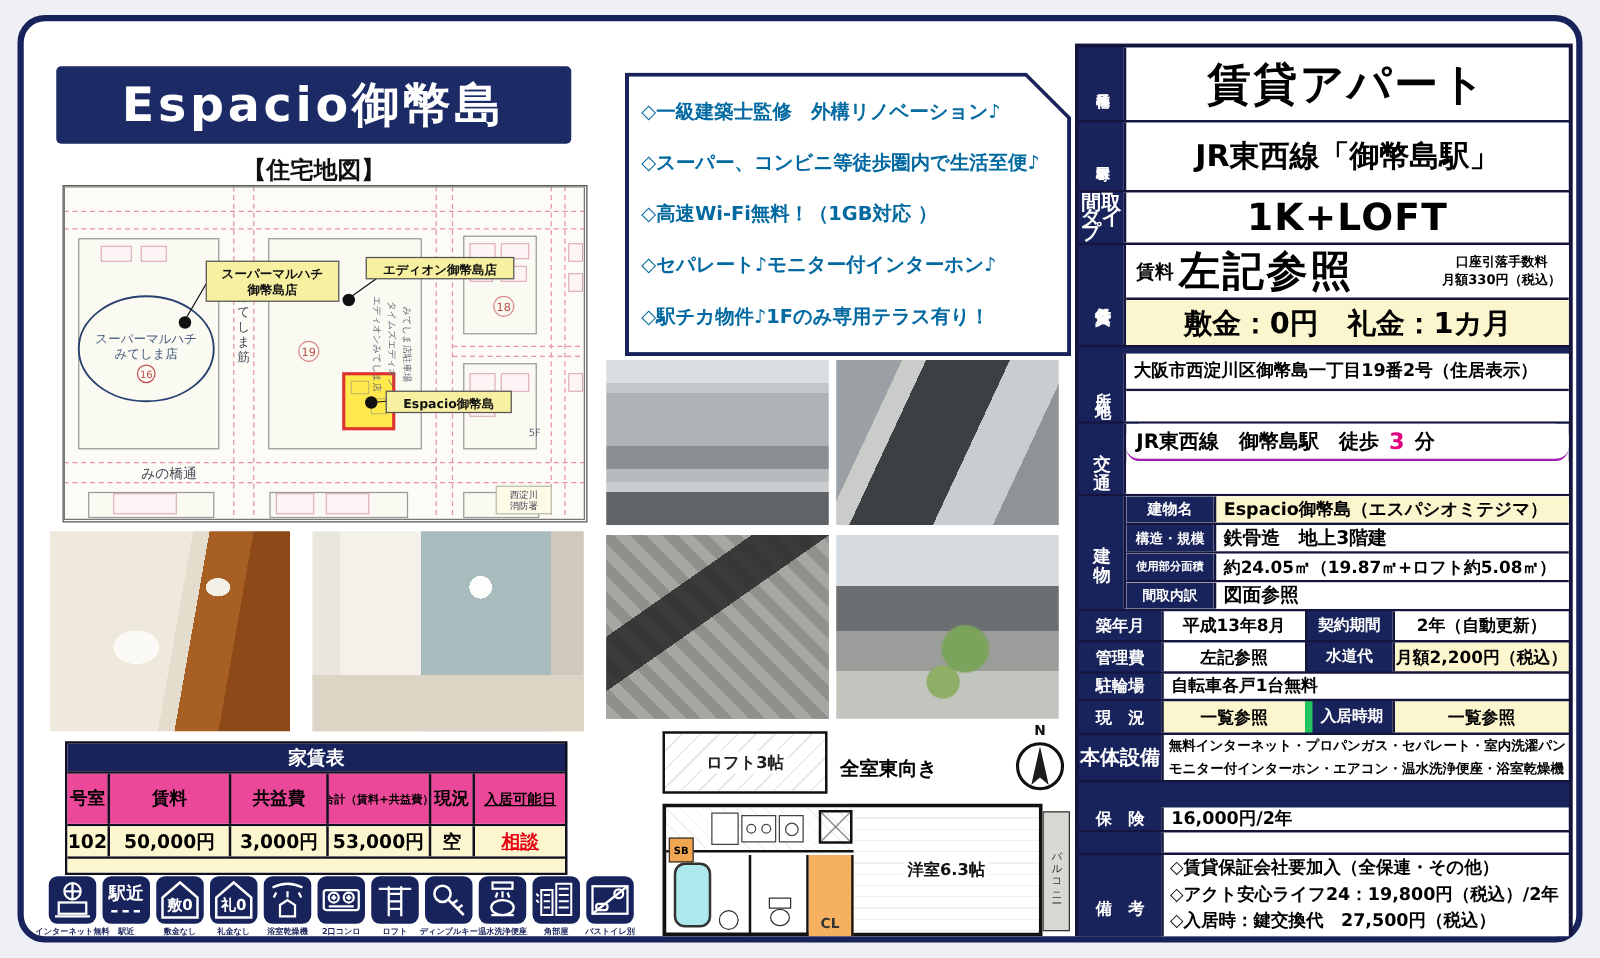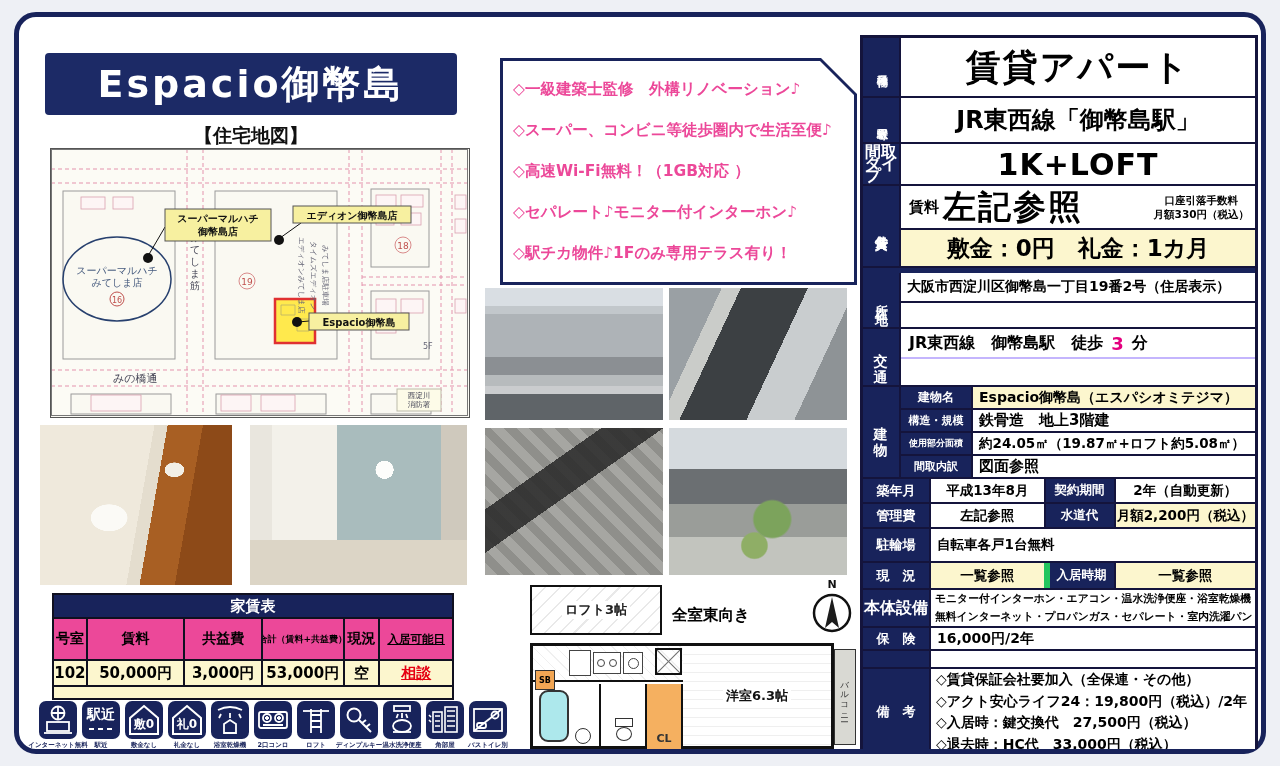--- a/index.html
+++ b/index.html
@@ -42,21 +42,21 @@
   .icon-sq svg { position:absolute; left:0; top:0; }
   .icon-badge { position:absolute; width:100%; text-align:center; color:#fff; font-weight:bold; }
   .icon-label { font-size:6.5px; color:#18235B; font-weight:bold; white-space:nowrap; margin-top:2px; }
 
   
   .features-outer { left:481px; top:41px; width:357px; height:227px; background:#18235B;
      clip-path:polygon(0 0, calc(100% - 36px) 0, 100% 36px, 100% 100%, 0 100%); }
   .features-inner { position:absolute; left:3px; top:3px; width:351px; height:221px; background:#fff;
      clip-path:polygon(0 0, calc(100% - 34px) 0, 100% 34px, 100% 100%, 0 100%);
      display:flex; flex-direction:column; justify-content:space-around; padding:8px 10px; }
-  .feature-line { font-size:15.5px; font-weight:bold; color:#ec4899; white-space:nowrap; }
+  .feature-line { font-size:15.5px; font-weight:bold; color:#0369a1; white-space:nowrap; }
 
   
   .fp-zone { left:503px; top:560px; width:336px; height:192px; }
   .fp-loft { left:8px; top:8px; width:132px; height:50px; border:2.5px solid #111;
              background:repeating-linear-gradient(135deg,#ffffff 0 9px,#e9e9e9 9px 10.5px);
              font-size:13px; font-weight:bold; color:#222; }
   .fp-facing { left:150px; top:28px; width:126px; text-align:left; font-size:15.5px; font-weight:bold; }
   .fp-main { left:8px; top:66px; width:304px; height:106px; border:3px solid #111; background:#fff; }
   .fp-kitchen { position:absolute; left:0; top:0; width:150px; height:36px; border-bottom:2px solid #111;
      background:repeating-linear-gradient(45deg,#ffffff 0 7px,#f0f0f0 7px 8px); }
@@ -420,21 +420,21 @@
 
   </div>
 
   <div class="abs spec">
 
     <div class="srow" style="height:60px;">
       <div class="vlab w36 f11">物件種目</div>
       <div class="sval" style="font-size:35px; letter-spacing:2px;">賃貸アパート</div>
     </div>
 
-    <div class="srow" style="height:46px;">
+    <div class="srow" style="height:56px;">
       <div class="vlab w36 f11">最寄駅</div>
       <div class="sval" style="font-size:24px;">JR東西線「御幣島駅」</div>
     </div>
 
     <div class="srow" style="height:42px;">
       <div class="hlab w36" style="flex-direction:column; font-size:16px; line-height:12px;">
         <span>間取</span>
             <span>タイプ゚</span>
       </div>
       <div class="sval" style="font-size:30px; letter-spacing:1px;">1K+LOFT</div>
@@ -461,21 +461,21 @@
       <div class="vlab w36 ls-md" style="font-size:13px;">所在地</div>
       <div class="scol">
         <div class="subrow b" style="height:30px; border-bottom:2px solid #14143C; font-size:14px; padding-left:6px;">大阪市西淀川区御幣島一丁目19番2号（住居表示）</div>
         <div class="subrow" style="height:24px;"></div>
       </div>
     </div>
 
     <div class="srow" style="height:58px;">
       <div class="vlab w36 ls-xl" style="font-size:14px;">交通</div>
       <div class="scol">
-        <div class="subrow b" style="height:30px; border-bottom:2px solid #c4b5fd; font-size:16px; padding-left:8px; gap:8px;">
+        <div class="subrow b" style="height:30px; border-bottom:2px solid #a21caf; font-size:16px; padding-left:8px; gap:8px;border-radius:11px;">
           <span>JR東西線　御幣島駅　徒歩</span>
           <span class="magenta" style="font-size:18px;">3</span>
           <span>分</span>
         </div>
         <div class="subrow" style="height:26px;"></div>
       </div>
     </div>
 
     <div class="srow" style="height:92px;">
       <div class="vlab w36 ls-xl" style="font-size:14px;">建物</div>
@@ -506,41 +506,41 @@
       <div class="pval" style="flex:1.3;">2年（自動更新）</div>
     </div>
 
     <div class="srow" style="height:25px;">
       <div class="hlab w66 plab">管理費</div>
       <div class="pval" style="flex:1.05;">左記参照</div>
       <div class="hlab w70" style="font-size:12.5px; border-left:2px solid #14143C;">水道代</div>
       <div class="pval yellow" style="flex:1.3;">月額2,200円（税込）</div>
     </div>
 
-    <div class="srow" style="height:34px;">
+    <div class="srow" style="height:22px;">
       <div class="hlab w66 plab">駐輪場</div>
       <div class="pval" style="flex:1; justify-content:flex-start; padding-left:6px;">自転車各戸1台無料</div>
     </div>
 
     <div class="srow" style="height:27px;">
       <div class="hlab w66 plab">現　況</div>
       <div class="pval yellow" style="flex:1.05;">一覧参照</div>
       <div class="hlab w70" style="font-size:12.5px; border-left:6px solid #22c55e;">入居時期</div>
       <div class="pval yellow" style="flex:1.3;">一覧参照</div>
     </div>
 
     <div class="srow" style="height:38px;">
       <div class="hlab w66" style="font-size:16px;">本体設備</div>
       <div class="scol" style="justify-content:center;">
+        <div class="b" style="font-size:10.8px; padding-left:4px; line-height:18px; white-space:nowrap;">無料インターネット・プロパンガス・セパレート・室内洗濯パン</div>
         <div class="b" style="font-size:10.8px; padding-left:4px; line-height:18px; white-space:nowrap;">モニター付インターホン・エアコン・温水洗浄便座・浴室乾燥機</div>
-        <div class="b" style="font-size:10.8px; padding-left:4px; line-height:18px; white-space:nowrap;">無料インターネット・プロパンガス・セパレート・室内洗濯パン</div>
-      </div>
-    </div>
-
-    <div class="srow" style="height:23px;">
+      </div>
+    </div>
+
+    <div class="srow" style="height:40px;align-items:flex-end;">
       <div class="hlab w66 plab">保　険</div>
       <div class="pval" style="flex:1; justify-content:flex-start; padding-left:6px; font-size:14px;">16,000円/2年</div>
     </div>
 
     <div class="srow" style="height:18px;">
       <div class="hlab w66"></div>
       <div class="pval" style="flex:1;"></div>
     </div>
 
     <div class="srow" style="height:86px; border-bottom:none;">

